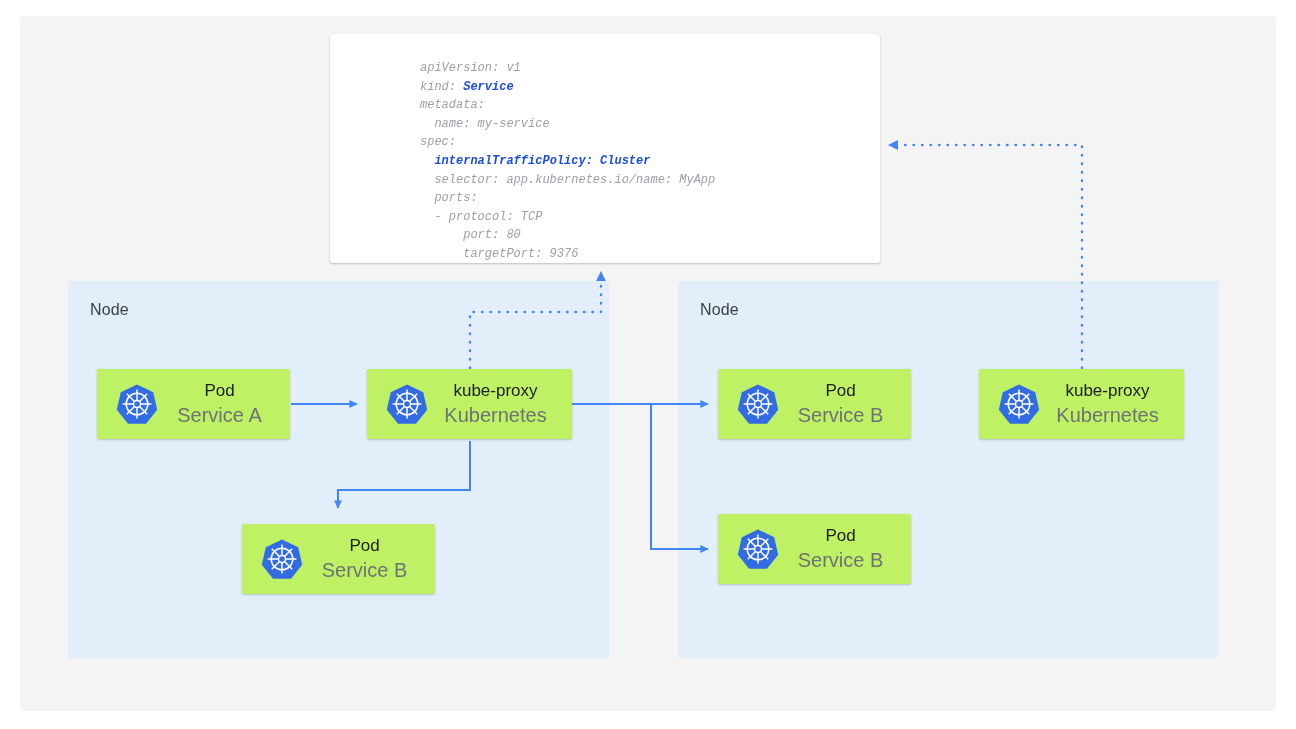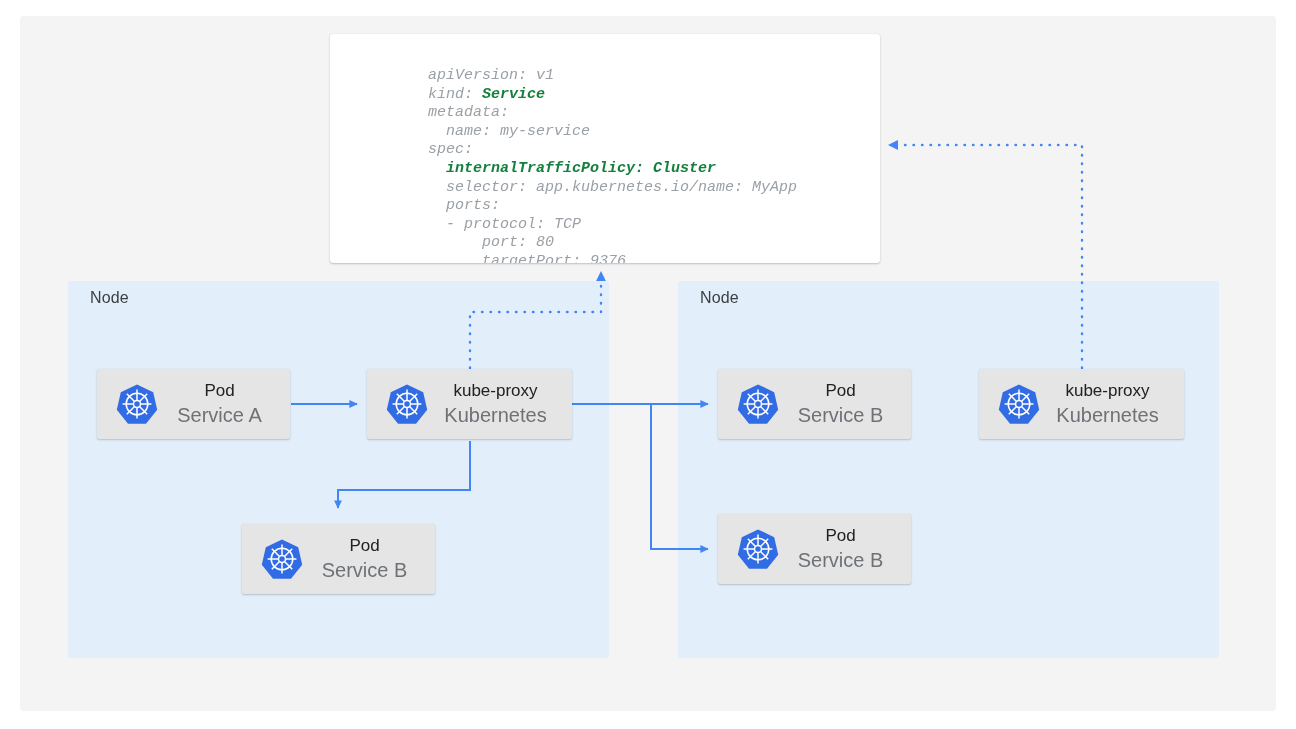--- a/index.html
+++ b/index.html
@@ -36,30 +36,30 @@
   }
   
   .node-box {
     position: absolute;
     background: #e2effb;
     border-radius: 2px;
   }
   .node-label {
     position: absolute;
     left: 22px;
-    top: 8px;
+    top: 20px;
     font-size: 16px;
     color: #3c4043;
     letter-spacing: .1px;
     white-space: nowrap;
   }
   
   .card {
     position: absolute;
-    background: #e5e5e5;
+    background: #bef264;
     border-radius: 2px;
     box-shadow: 0 1px 2px rgba(60,64,67,.26), 0 0 1px rgba(60,64,67,.12);
     display: flex;
     align-items: center;
     box-sizing: border-box;
   }
   .card .k8s-logo {
     flex: 0 0 auto;
     margin-left: 18px;
     width: 44px;
@@ -91,32 +91,32 @@
     left: 330px;
     top: 34px;
     width: 550px;
     height: 229px;
     background: #ffffff;
     border-radius: 3px;
     box-shadow: 0 1px 2px rgba(60,64,67,.28), 0 0 1px rgba(60,64,67,.14);
     overflow: hidden;
   }
   #yaml-code {
-    margin: 16px;
+    margin: 8px;
     padding: 17px 0 0 82px;
     font-family: "Liberation Mono", "DejaVu Sans Mono", monospace;
-    font-size: 15px;
+    font-size: 12px;
     line-height: 18.6px;
     font-style: italic;
     color: #9aa0a6;
     white-space: pre;
   }
   #yaml-code .b {
     font-weight: bold;
-    color: #15803d;
+    color: #1d4ed8;
   }
 </style>
 </head>
 <body>
 
 <div id="stage">
 
   <div id="canvas"></div>
 
   <div class="node-box" style="left:68px; top:281px; width:541px; height:377px;">

